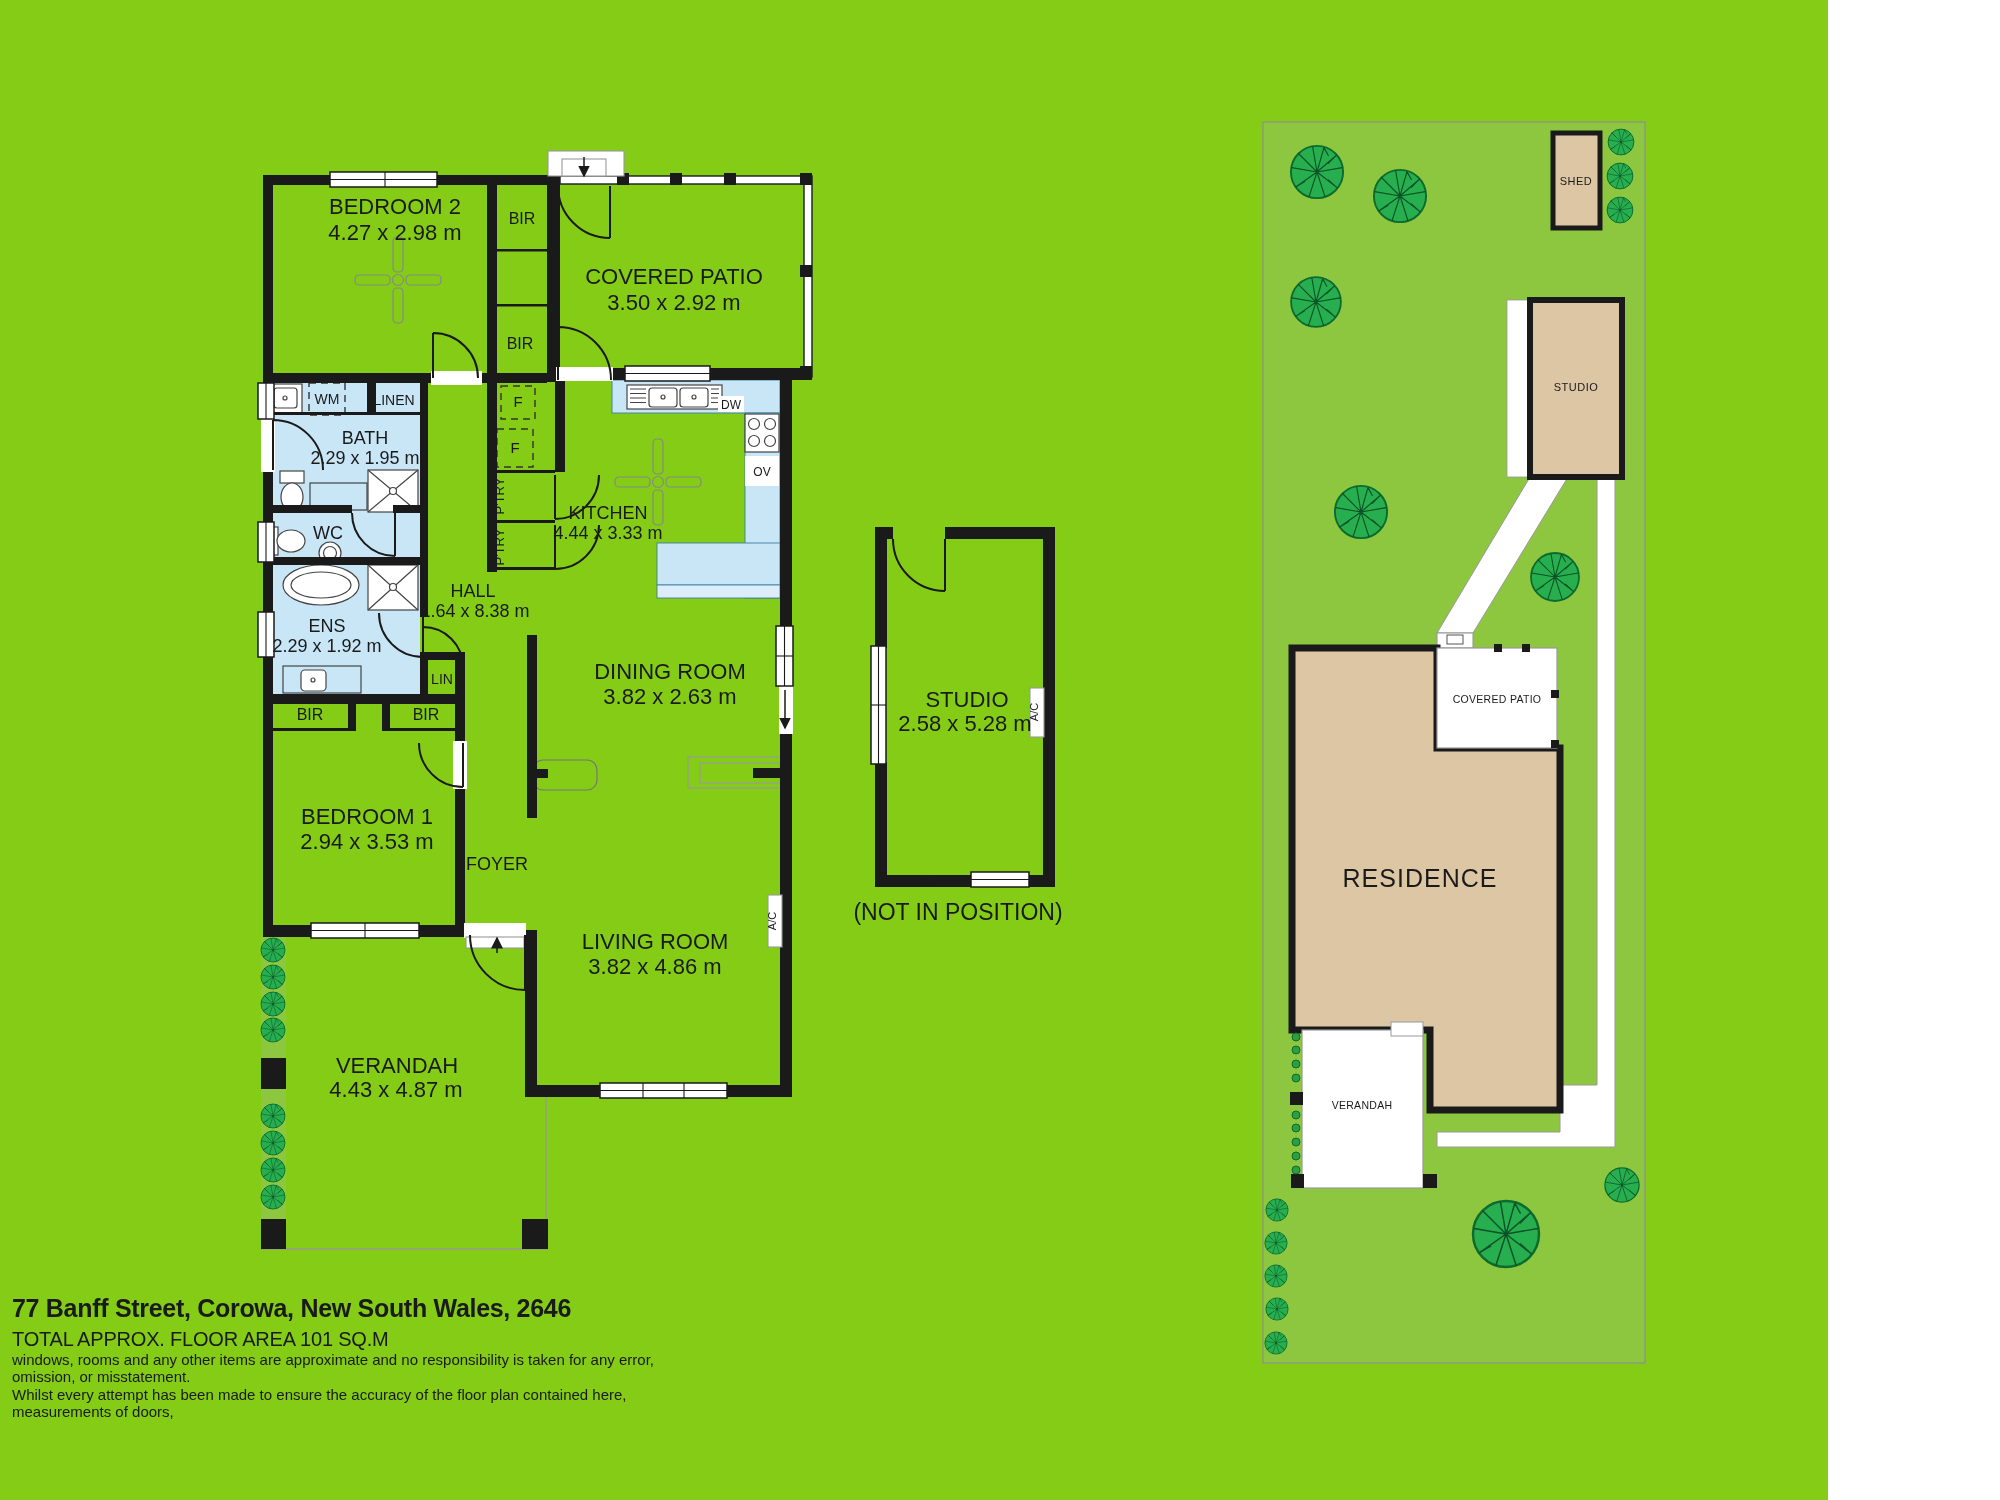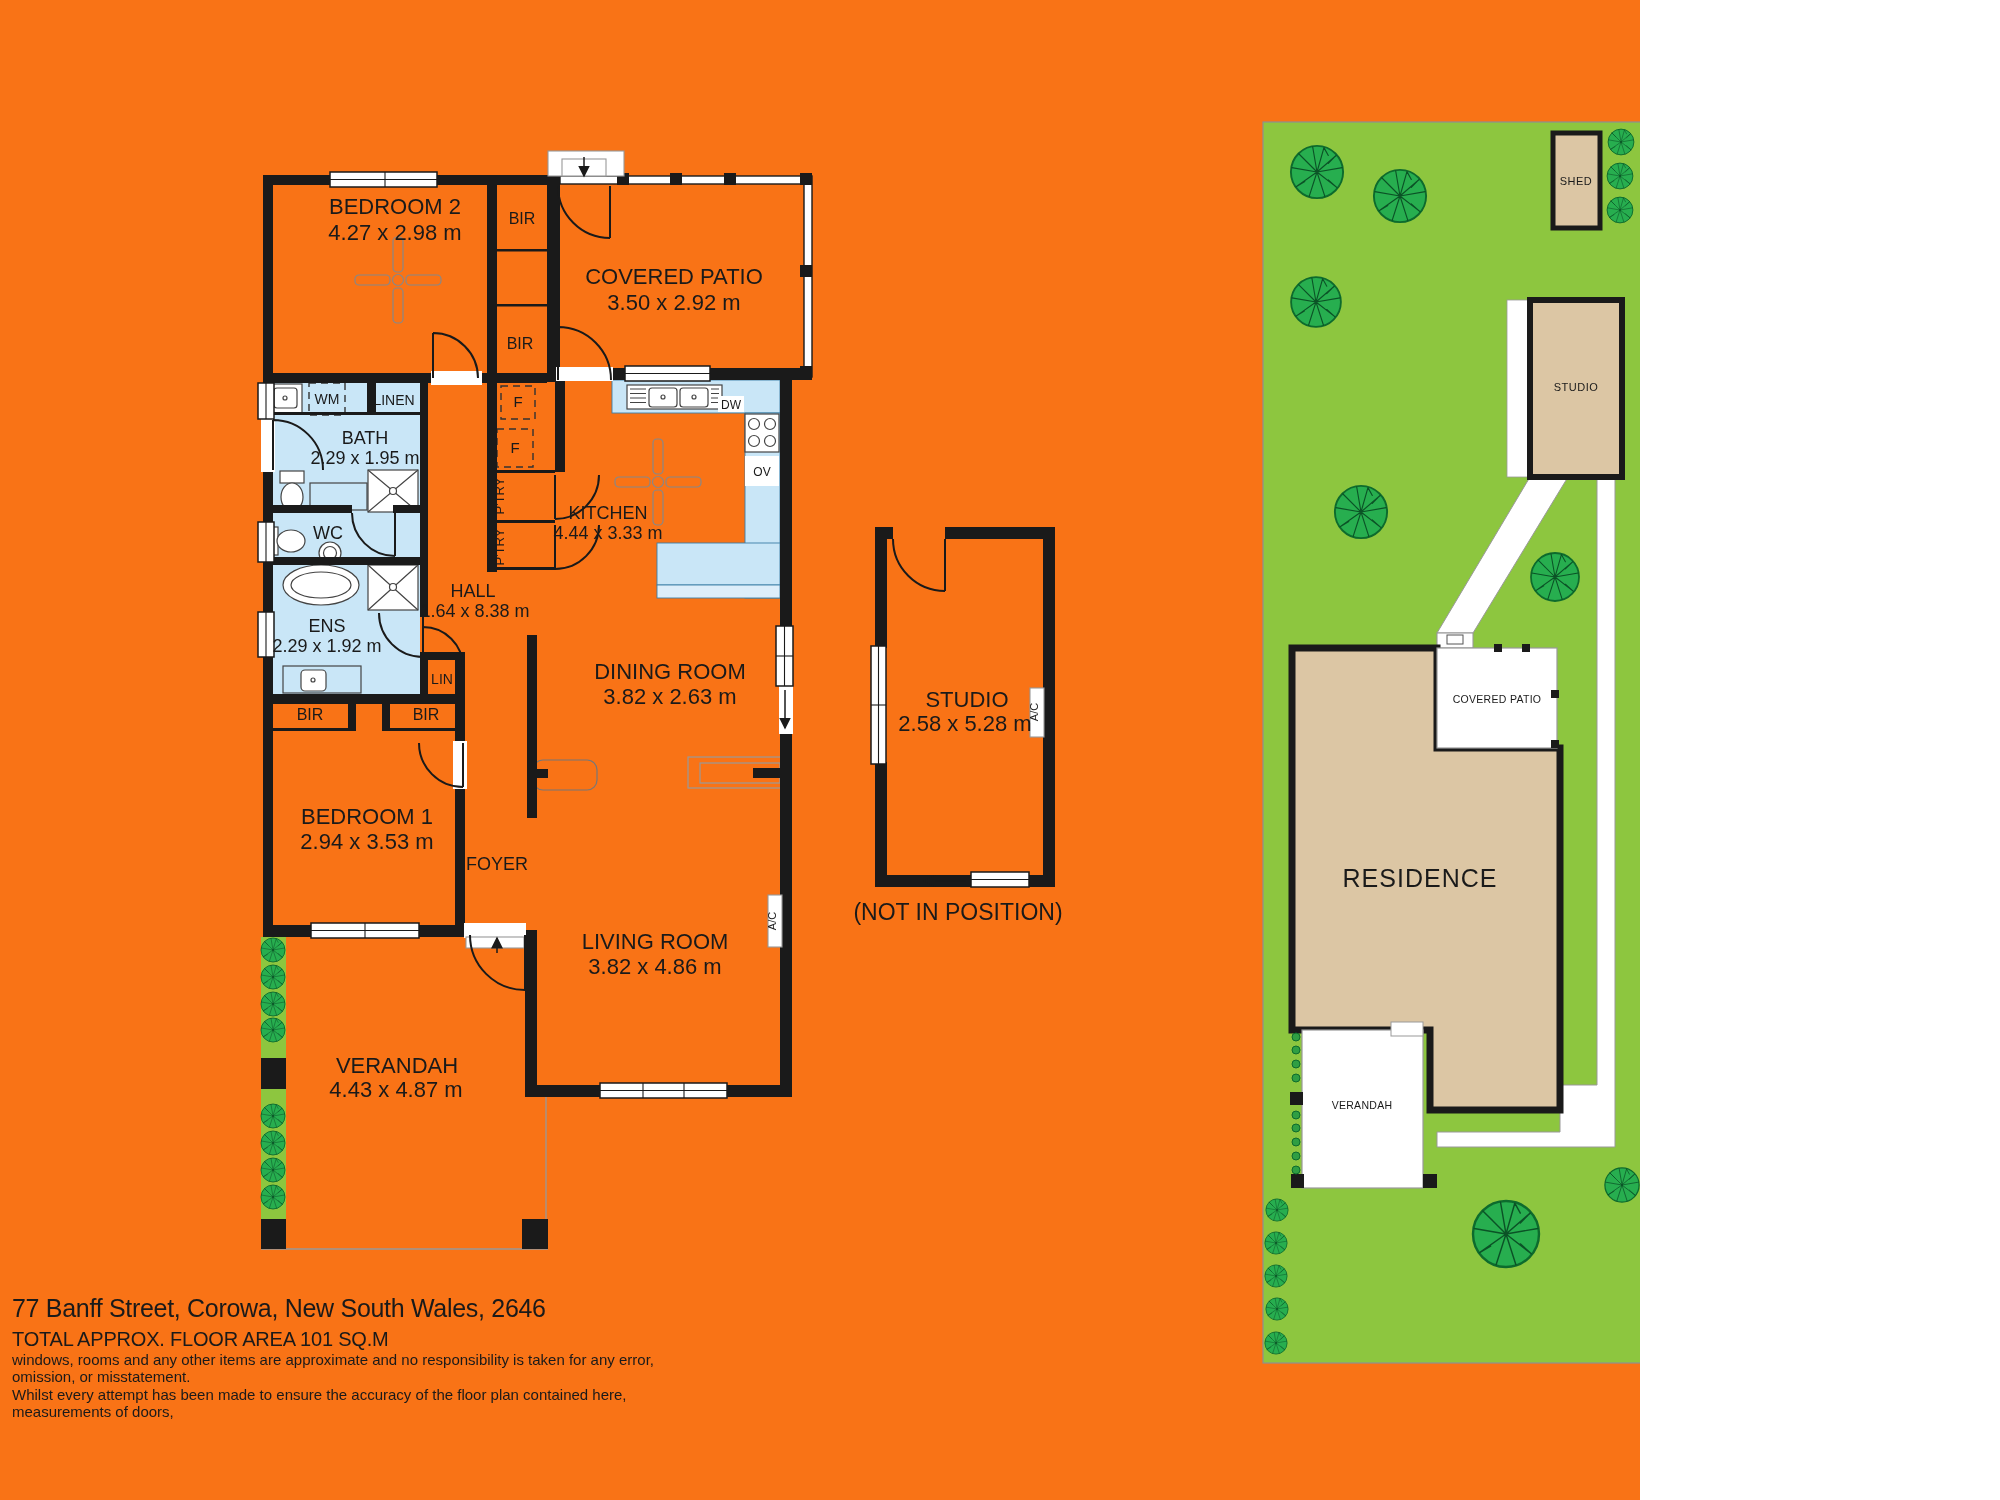--- a/index.html
+++ b/index.html
@@ -1,16 +1,16 @@
 <!DOCTYPE html>
 <html><head>
 <meta charset="utf-8">
 <style>
   html,body{margin:0;padding:0;background:#fff;}
-  #stage{position:relative;width:1640px;height:1500px;background:#f97316;overflow:hidden;
+  #stage{position:relative;width:1828px;height:1500px;background:#84cc16;overflow:hidden;
          font-family:"Liberation Sans", sans-serif;}
   svg{position:absolute;left:0;top:0;}
   svg text{font-family:"Liberation Sans", sans-serif;fill:#1a1a1a;}
   .w{fill:#1a1a1a;}
   .win rect{fill:#fff;stroke:#1a1a1a;stroke-width:1.5;}
   .win line{stroke:#1a1a1a;stroke-width:1.1;}
   .gap{fill:#fff;}
   .door{stroke:#1a1a1a;stroke-width:2;fill:none;}
   .fix{stroke:#444;stroke-width:1.2;fill:#fff;}
   .fixn{stroke:#444;stroke-width:1.2;fill:none;}
@@ -30,21 +30,21 @@
   .fx15{font-size:15px;}
   .fx13{font-size:13px;}
   .fx12{font-size:12px;}
   .fx11{font-size:11px;}
   .note{font-size:23px;}
   .siteT{font-size:11px;letter-spacing:.5px;}
   .siteS{font-size:10.5px;letter-spacing:.3px;}
   .resT{font-size:25px;letter-spacing:1px;}
   .anc{text-anchor:middle;}
   #footer{position:absolute;left:12px;top:1294px;width:660px;color:#1a1a1a;}
-  #footer .addr{font-size:25px;font-weight:normal;letter-spacing:-.3px;}
+  #footer .addr{font-size:25px;font-weight:bold;letter-spacing:-.3px;}
   #footer .area{font-size:20px;font-weight:normal;margin-top:5px;letter-spacing:-.2px;}
   #footer .disc{font-size:15px;line-height:17.4px;color:#1a1a1a;}
   #footer .disc:first-of-type{margin-top:8px;}
 </style>
 </head>
 <body>
 
 <div id="stage">
 <svg width="2000" height="1500" viewBox="0 0 2000 1500">
   <defs>

